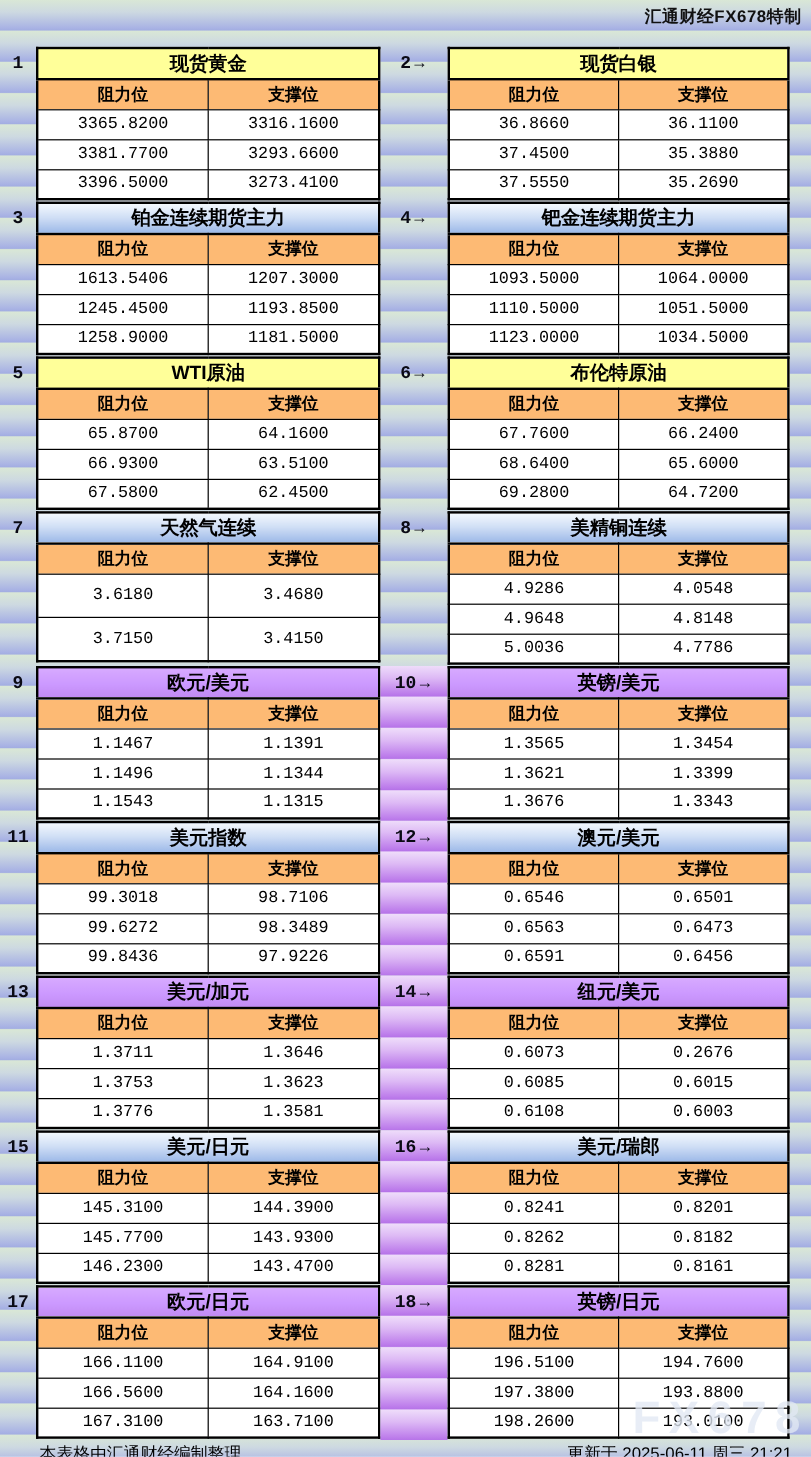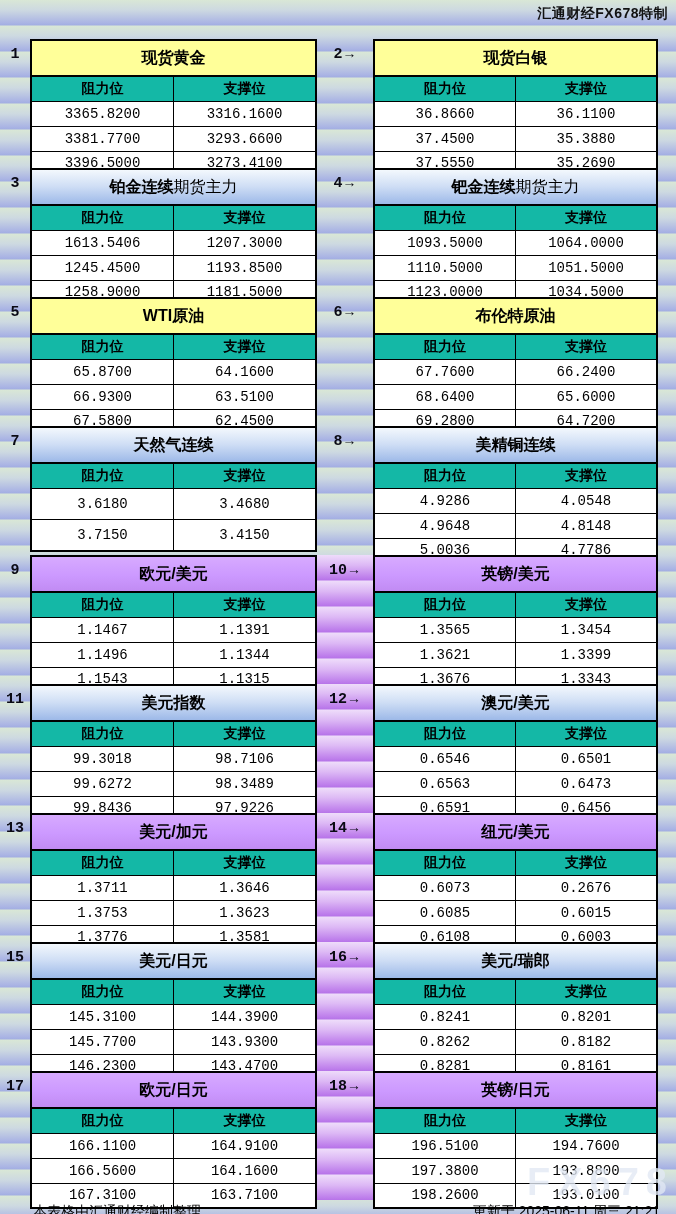--- a/index.html
+++ b/index.html
@@ -87,34 +87,34 @@
   }
   table.qt th, table.qt td {
     border: 1px solid #000;
     text-align: center;
     vertical-align: middle;
     padding: 0;
     overflow: hidden;
     white-space: nowrap;
   }
   tr.title-row th {
-    height: 36px;
+    height: 26px;
     font-size: 16px;
     border-bottom: 2px solid #000;
   }
   .t-main { font-weight: bold; }
-  .t-suffix { font-weight: normal; }
+  .t-suffix { font-weight: bold; }
   .theme-yellow { background: #ffff99; }
   .theme-blue   { background: linear-gradient(to bottom, #f3f8fd 0%, #cfdef5 48%, #9db9e8 100%); }
   .theme-purple { background: linear-gradient(to bottom, #d7aaff 0%, #cc99ff 55%, #c18bf3 100%); }
   tr.head-row th {
     height: 25px;
     font-size: 14px;
     font-weight: bold;
-    background: #14b8a6;
+    background: #fdba74;
   }
   td.val {
     height: 25px;
     font-family: "Liberation Mono", "DejaVu Sans Mono", monospace;
     font-size: 14px;
     background: #fff;
   }
   .footer {
     height: 24px;
     display: flex;

